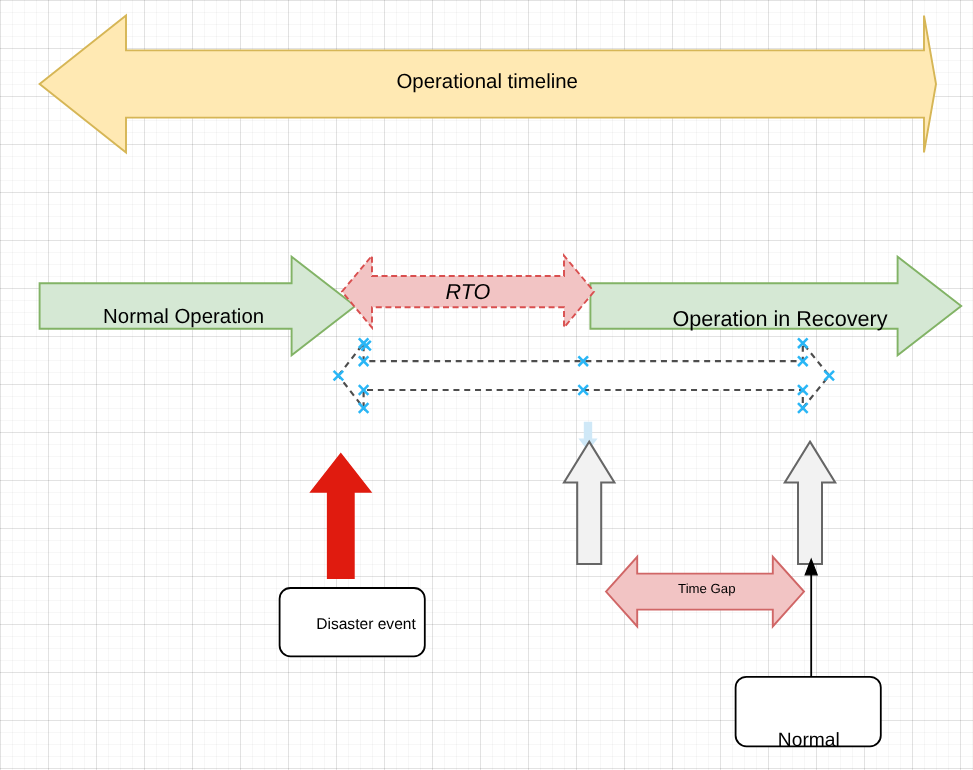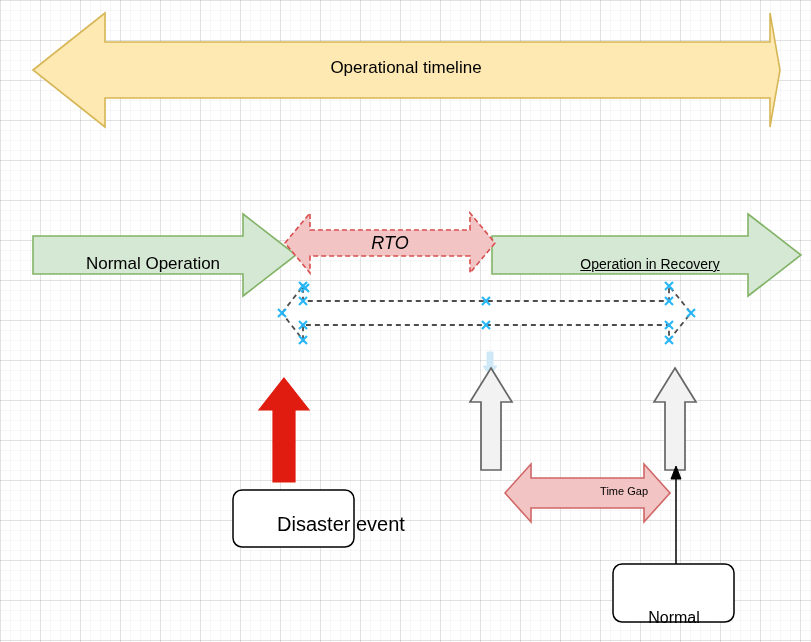--- a/index.html
+++ b/index.html
@@ -32,25 +32,25 @@
   .lbl {
     position: absolute;
     color: #000000;
     text-align: center;
     white-space: pre;
     line-height: 1.15;
     pointer-events: none;
   }
   .lbl-timeline { left: 206px; top: 58px;  width: 400px; font-size: 17px; }
   .lbl-normal   { left: 38px;  top: 254px; width: 230px; font-size: 17px; }
-  .lbl-recovery { left: 505px; top: 256px; width: 290px; font-size: 14px; text-decoration: underline; }
+  .lbl-recovery { left: 505px; top: 256px; width: 290px; font-size: 18px; }
   .lbl-rto      { left: 320px; top: 233px; width: 140px; font-size: 18px; font-style: italic; }
   .lbl-rta      { left: 430px; top: 303px; width: 120px; font-size: 18px; }
-  .lbl-timegap  { left: 530px; top: 485px; width: 118px; font-size: 11px; text-align: right; }
-  .lbl-disaster { left: 233px; top: 513px; width: 144px; font-size: 20px; padding-left: 36px; }
+  .lbl-timegap  { left: 530px; top: 485px; width: 118px; font-size: 11px; }
+  .lbl-disaster { left: 233px; top: 513px; width: 144px; font-size: 13px; }
   .lbl-recover  { left: 613px; top: 572px; width: 122px; font-size: 16px; }
 </style>
 </head>
 <body>
 
 <div id="canvas">
 
   <svg id="diagram" viewBox="0 0 811 642">
 
     <polygon points="33,70 105,13 105,42 770,42 770,13 780,70 770,127 770,98 105,98 105,127" fill="#ffe9b3" stroke="#d6b656" stroke-width="1.6" stroke-linejoin="miter"></polygon>

